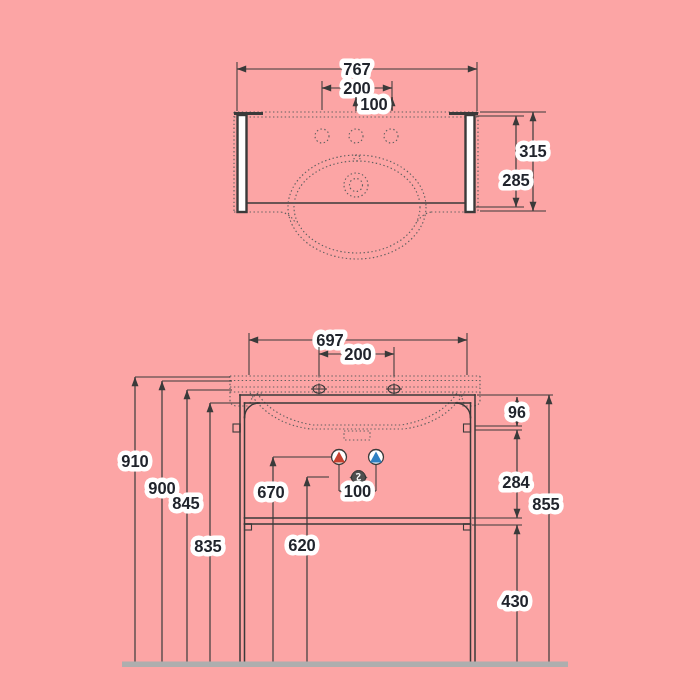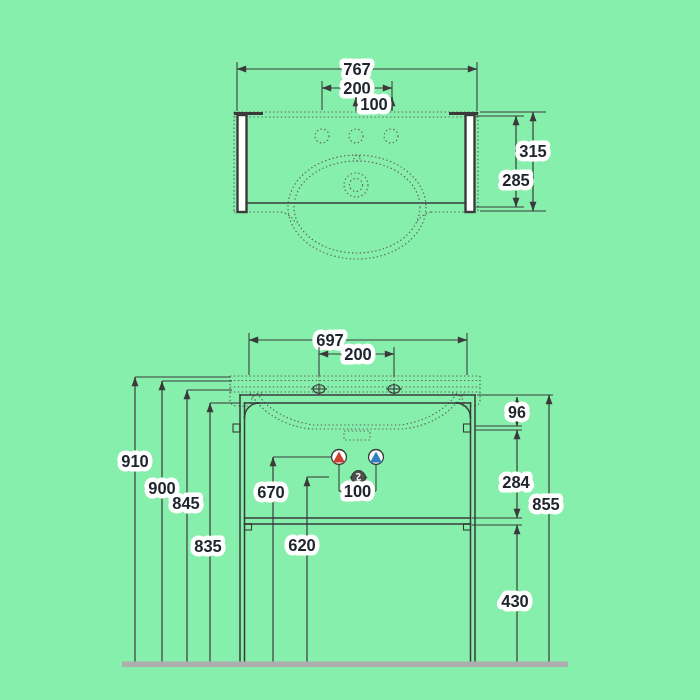--- a/index.html
+++ b/index.html
@@ -1,17 +1,17 @@
 <!DOCTYPE html>
 <html><head>
 <meta charset="utf-8">
 <style>
   html,body { margin:0; padding:0; background:#ffffff; }
   .stage {
-    position:relative; width:700px; height:700px; background:#86efac;
+    position:relative; width:700px; height:700px; background:#fca5a5;
     font-family:"Liberation Sans", sans-serif;
   }
   svg { display:block; }
 
   
   .solid  { stroke:#3a3a3a; stroke-width:1.5; fill:none; stroke-linecap:square; }
   .thin   { stroke:#3a3a3a; stroke-width:1.1; fill:none; }
   .thick  { stroke:#3a3a3a; stroke-width:3;   fill:none; }
   .dot    { stroke:#606060; stroke-width:1.15; fill:none; stroke-dasharray:1.4 2.5; }
   .dim    { stroke:#3a3a3a; stroke-width:1.2; fill:none; }

